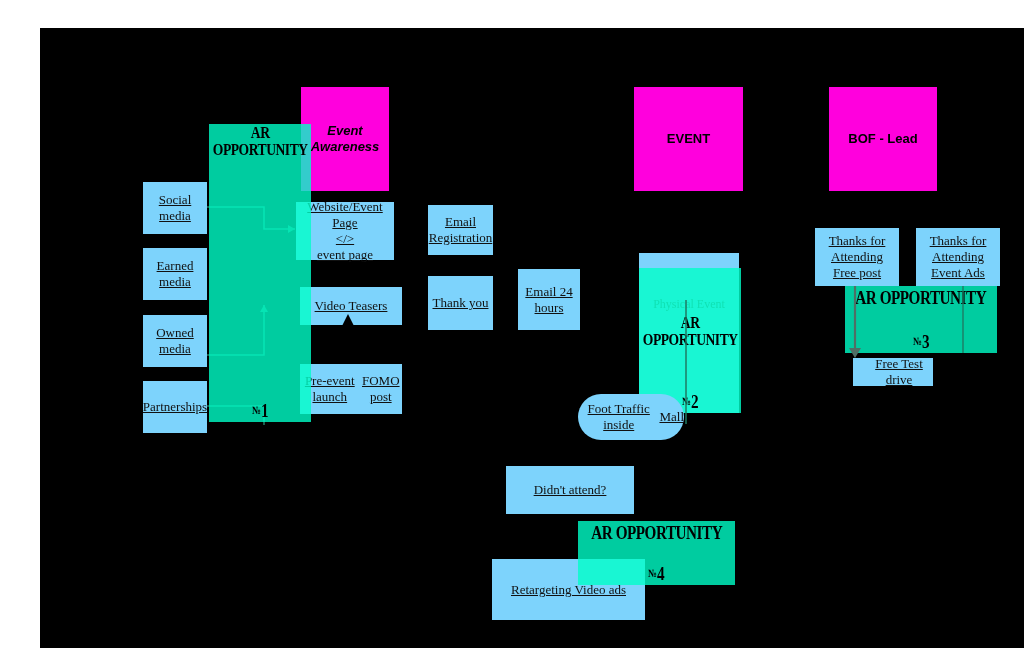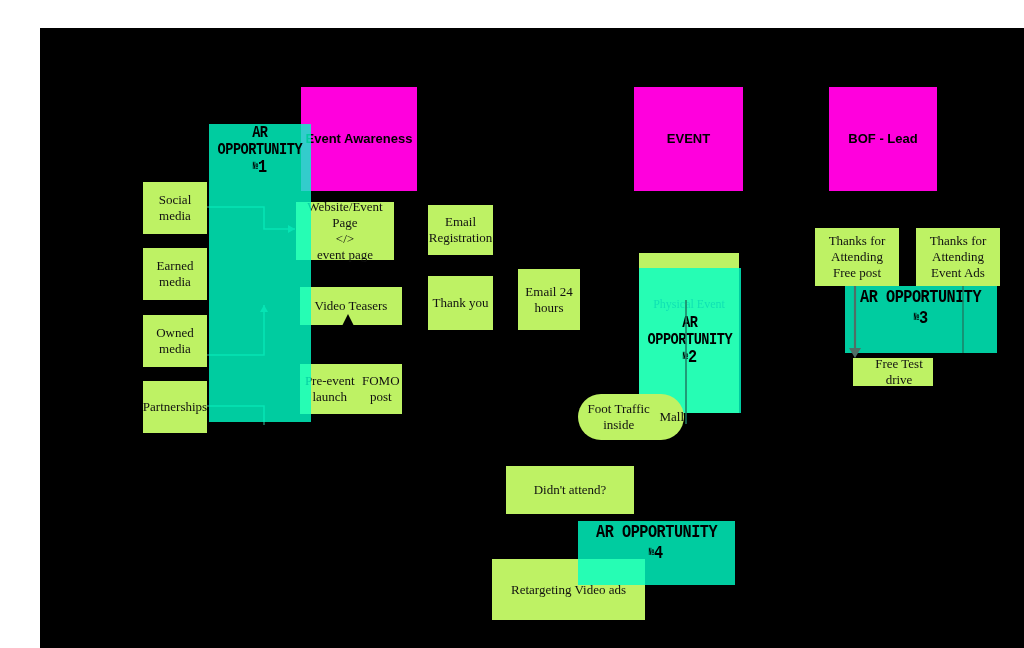--- a/index.html
+++ b/index.html
@@ -28,47 +28,48 @@
     position: absolute;
     box-sizing: border-box;
     display: flex;
     align-items: center;
     justify-content: center;
     text-align: center;
     line-height: 1.22;
   }
   
   .card {
-    background: #bef264;
+    background: #7dd3fc;
     color: #111111;
     font-family: "Liberation Serif", serif;
     font-size: 13px;
     z-index: 10;
+    text-decoration: underline;
   }
   .card.pill {
     border-radius: 26px;
     z-index: 22;
   }
   
   .stage-box {
     background: #ff00dd;
     color: #000000;
     font-family: "Liberation Sans", sans-serif;
     font-weight: bold;
     font-size: 13px;
     z-index: 6;
   }
   
   .ar {
     background: rgba(0, 255, 200, 0.80);
     color: #000000;
     z-index: 20;
     flex-direction: column;
-    justify-content: flex-start;
-    font-family: Liberation Mono, monospace;
+    justify-content: space-between;
+    font-family: Liberation Serif, serif;
   }
   .ar .ar-title {
     font-weight: bold;
     font-size: 19px;
     letter-spacing: -0.6px;
     transform: scaleX(0.80);
     transform-origin: center;
     white-space: nowrap;
   }
   .ar .ar-num {
@@ -128,21 +129,21 @@
 
     <path d="M 207 207 L 264 207 L 264 229 L 295 229" fill="none" stroke="#1f7a63" stroke-width="1.6"></path>
     <path d="M 295 229 l -7 -4 l 0 8 z" fill="#1f7a63"></path>
 
     <path d="M 207 355 L 264 355 L 264 305" fill="none" stroke="#1f7a63" stroke-width="1.6"></path>
     <path d="M 264 305 l -4 7 l 8 0 z" fill="#1f7a63"></path>
 
     <path d="M 207 406 L 264 406 L 264 425" fill="none" stroke="#1f7a63" stroke-width="1.6"></path>
   </svg>
 
-  <div class="node stage-box" style="left:301px; top:87px; width:116px; height:104px;">
+  <div class="node stage-box" style="left:301px; top:87px; width:88px; height:104px;font-style:italic;">
     <span>Event Awareness</span>
   </div>
 
   <div class="node stage-box" style="left:634px; top:87px; width:109px; height:104px;">
     <span>EVENT</span>
   </div>
 
   <div class="node stage-box" style="left:829px; top:87px; width:108px; height:104px;">
     <span>BOF - Lead</span>
   </div>

